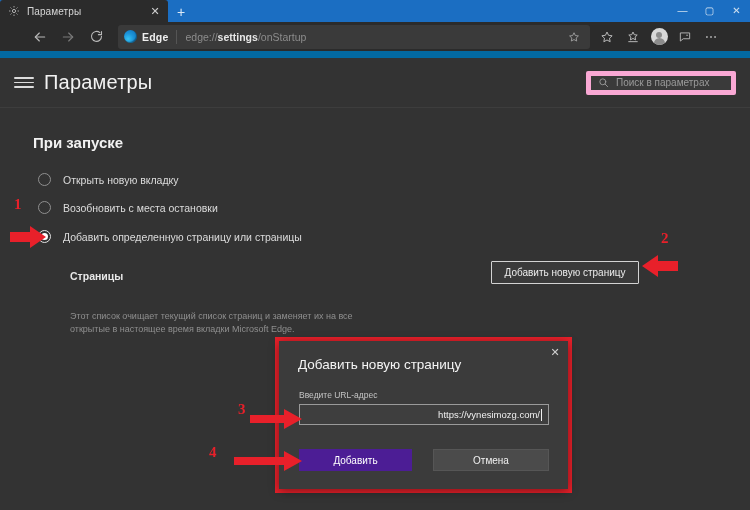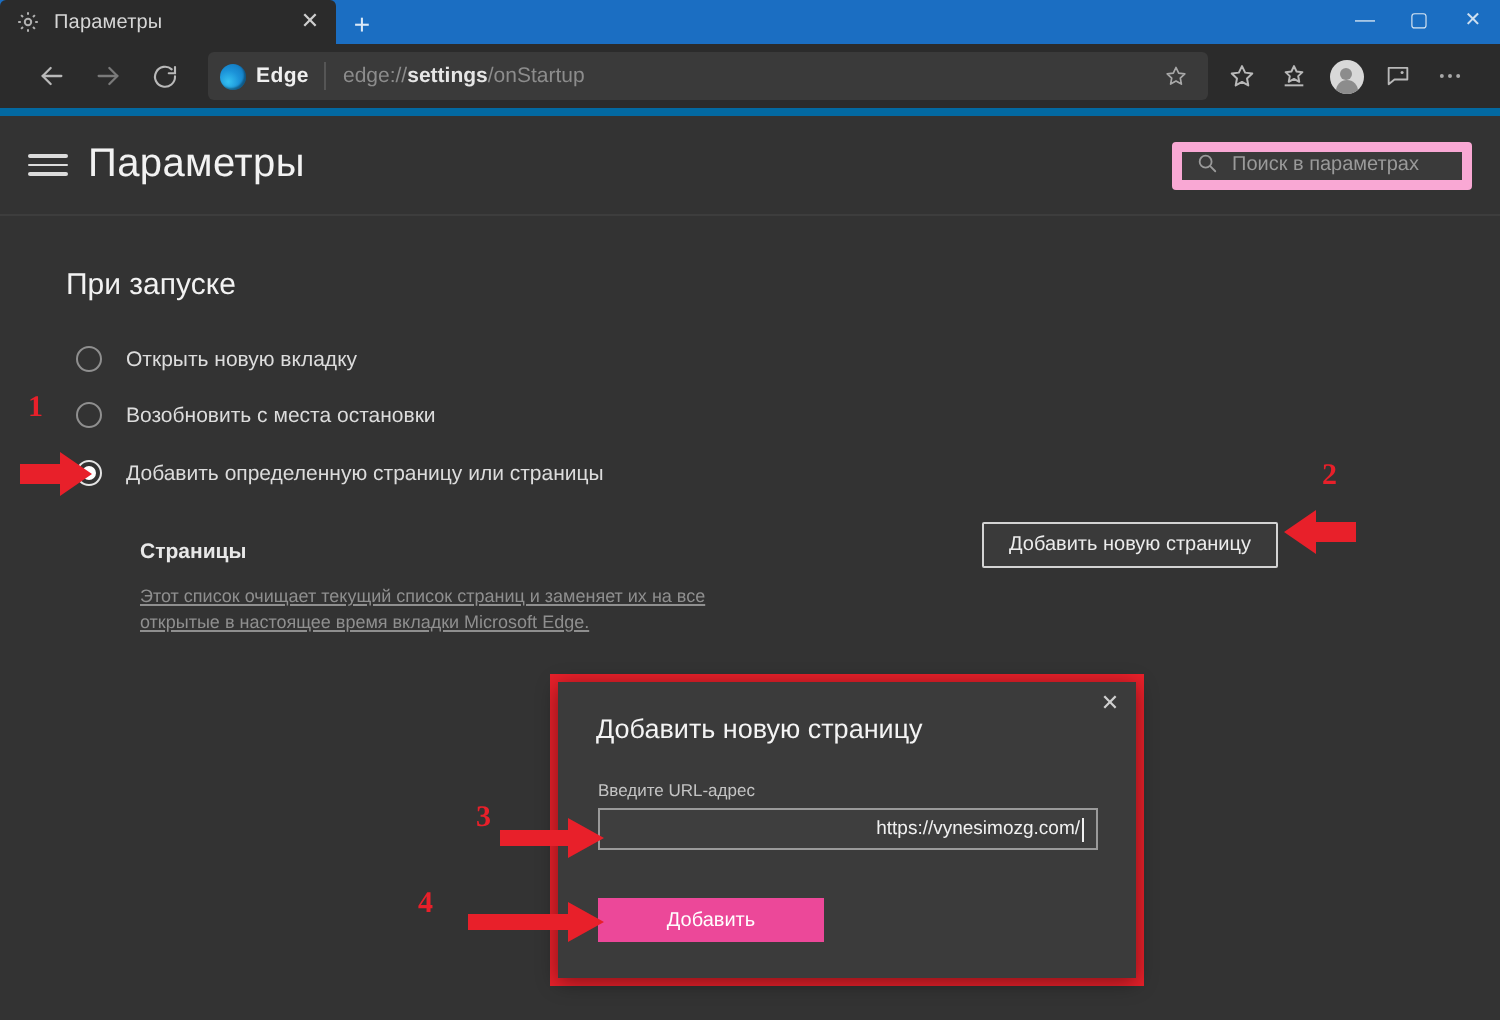--- a/index.html
+++ b/index.html
@@ -55,22 +55,22 @@
     width: 27px; height: 22px;
     display: flex; align-items: center; justify-content: center;
     color: #cfe0f0; font-size: 10px; line-height: 1;
   }
 
   
   .navbar {
     position: absolute; left: 0; top: 22px; width: 750px; height: 36px;
     background: #2b2b2b;
     display: flex; align-items: center;
-    padding: 0 12px;
-    border-bottom: 4px solid #0369a1;
+    padding: 0 26px;
+    border-bottom: 7px solid #0369a1;
   }
   .navbtn {
     width: 28px; height: 28px; flex: 0 0 28px;
     display: flex; align-items: center; justify-content: center;
     color: #b9b9b9;
   }
   .omnibox {
     flex: 1 1 auto; height: 24px; margin: 0 4px 0 8px;
     background: #3a3a3a; border-radius: 3px;
     display: flex; align-items: center; padding: 0 6px;
@@ -131,21 +131,21 @@
     margin-left: auto; width: 150px; height: 24px;
     background: #3a3a3a; border: 5px solid #f9a8d4; border-radius: 2px;
     display: flex; align-items: center; padding: 0 7px;
   }
   .search-ph { font-size: 10px; color: #9a9a9a; margin-left: 7px; }
 
   
   .main { position: absolute; left: 0; top: 108px; width: 750px; height: 402px; }
   .section-title {
     position: absolute; left: 33px; top: 26px;
-    font-size: 15px; font-weight: normal; color: #f2f2f2;
+    font-size: 15px; font-weight: bold; color: #f2f2f2;
   }
   .radio-row {
     position: absolute; left: 38px;
     display: flex; align-items: center;
   }
   .radio-row.r1 { top: 65px; }
   .radio-row.r2 { top: 93px; }
   .radio-row.r3 { top: 122px; }
   .radio {
     width: 13px; height: 13px; border-radius: 50%;
@@ -158,22 +158,22 @@
     content: ""; width: 7px; height: 7px; border-radius: 50%;
     background: #ffffff; display: block;
   }
   .radio-label { font-size: 10.5px; color: #dcdcdc; margin-left: 12px; white-space: nowrap; }
 
   .row-pages { position: absolute; left: 70px; top: 158px; }
   .row-pages .lbl { font-size: 10.5px; font-weight: bold; color: #e8e8e8; }
   .row-alltabs { position: absolute; left: 70px; top: 185px; }
   .row-alltabs .lbl { font-size: 10.5px; font-weight: bold; color: #e8e8e8; }
   .row-desc {
-    position: absolute; left: 70px; top: 184px; width: 290px;
-    font-size: 9px; color: #8f8f8f; line-height: 1.45; text-decoration: underline;
+    position: absolute; left: 70px; top: 202px; width: 290px;
+    font-size: 9px; color: #8f8f8f; line-height: 1.45;
   }
 
   .btn-outline {
     position: absolute;
     background: #3a3a3a; border: 1px solid #6c6c6c;
     color: #ececec; font-size: 10px;
     display: flex; align-items: center; justify-content: center;
     border-radius: 1px; white-space: nowrap;
   }
   #btn-add-page { left: 491px; top: 153px; width: 148px; height: 23px; border-color: #d3d3d3; }
@@ -206,21 +206,21 @@
     position: absolute; left: 20px; top: 63px; width: 250px; height: 21px;
     background: #3e3e3e; border: 1px solid #9a9a9a;
     display: flex; align-items: center; padding: 0 6px; justify-content: flex-end;
   }
   .modal-input .val { font-size: 9.5px; color: #f0f0f0; white-space: nowrap; }
   .caret {
     width: 1px; height: 12px; background: #f0f0f0; margin-left: 1px;
   }
   .btn-primary {
     position: absolute; left: 20px; top: 108px; width: 113px; height: 22px;
-    background: #ec4899; color: #ffffff; font-size: 10px;
+    background: #4c1d95; color: #ffffff; font-size: 10px;
     display: flex; align-items: center; justify-content: center; border: none;
   }
   .btn-secondary {
     position: absolute; left: 154px; top: 108px; width: 116px; height: 22px;
     background: #4b4b4b; color: #f0f0f0; font-size: 10px;
     display: flex; align-items: center; justify-content: center;
     border: 1px solid #565656;
   }
 
   
@@ -379,20 +379,21 @@
 <div class="modal-frame"></div>
 <div class="modal">
   <div class="modal-close">✕</div>
   <div class="modal-title">Добавить новую страницу</div>
   <div class="modal-field-label">Введите URL-адрес</div>
   <div class="modal-input">
     <span class="val">https://vynesimozg.com/</span>
     <span class="caret"></span>
   </div>
   <div class="btn-primary">Добавить</div>
+  <div class="btn-secondary">Отмена</div>
 </div>
 
 <div class="anno-num" id="anno-num-1">1</div>
 <div class="anno-num" id="anno-num-2">2</div>
 <div class="anno-num" id="anno-num-3">3</div>
 <div class="anno-num" id="anno-num-4">4</div>
 
 <div class="anno" id="anno-arrow-1">
   <svg width="40" height="26" viewBox="0 0 40 26">
     <path d="M2 8 H22 V2 L38 13 L22 24 V18 H2 Z" fill="#e8202a"></path>

